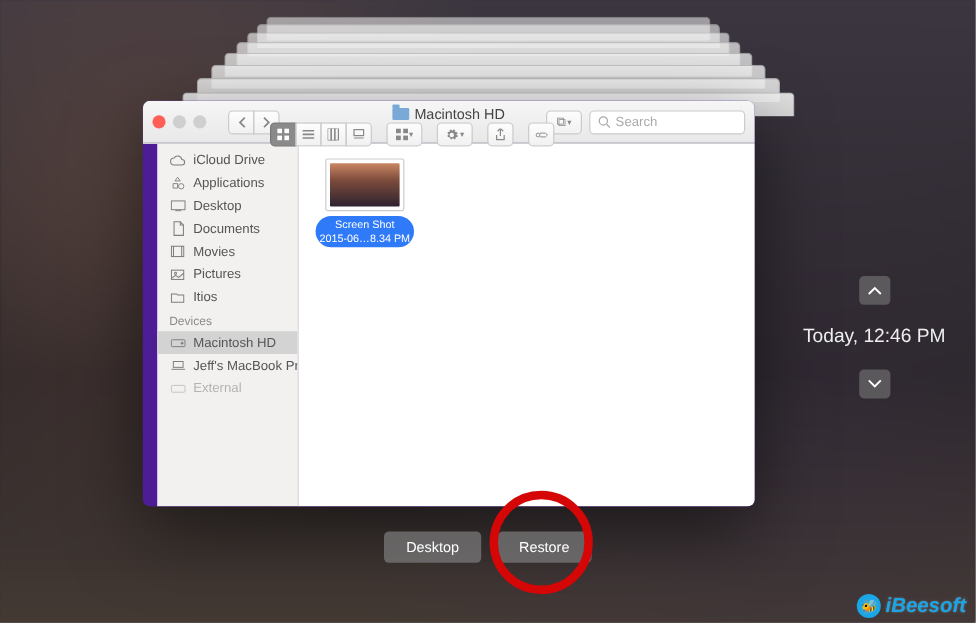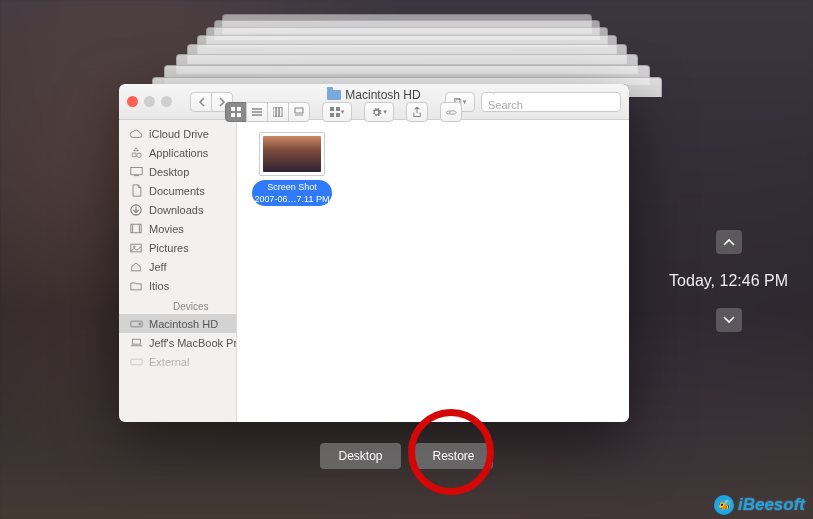--- a/index.html
+++ b/index.html
@@ -81,40 +81,40 @@
   }
   .folder-mini {
     width: 14px; height: 10px; background: #7aa9d8; border-radius: 1px;
     position: relative; display: inline-block;
   }
   .folder-mini::before { content:""; position:absolute; top:-3px; left:0; width:6px; height:3px; background:#7aa9d8; border-radius:1px 1px 0 0; }
   .search-wrap {
     margin-left: auto; display: flex; align-items: center; gap: 6px;
   }
   .search {
-    width: 140px; height: 20px; border: 1px solid #ccc; border-radius: 4px;
-    background: #fff; display: flex; align-items: flex-start; padding: 0 6px; gap: 4px;
-    color: #aaa; font-size: 11px; flex-direction: column;
+    width: 130px; height: 20px; border: 1px solid #ccc; border-radius: 4px;
+    background: #fff; display: flex; align-items: center; padding: 0 6px; gap: 4px;
+    color: #aaa; font-size: 11px;
   }
   .toolbar-row2 {
     position: absolute; top: 18px; left: 100px; display:flex; gap:6px;
   }
 
   .body {
-    flex: 1; display: flex; min-height: 0;
+    flex: 1; display: flex; min-height: 0; padding-left: 12px;
   }
   .sidebar {
     width: 118px; background: #f2f1f0;
     border-right: 1px solid #ddd;
     overflow-y: auto; padding: 4px 0;
     font-size: 11px; color: #555;
   }
   .sb-header {
     font-size: 10px; color: #8a8a8a; padding: 6px 10px 2px;
-    text-transform: none; font-weight: 500; margin-left: 44px;
+    text-transform: none; font-weight: 500;
   }
   .sb-item {
     display: flex; align-items: center; gap: 6px;
     padding: 2px 10px; height: 19px;
     white-space: nowrap; overflow: hidden; text-overflow: ellipsis;
   }
   .sb-item.selected {
     background: #d3d3d3;
   }
   .sb-icon { width: 14px; height: 14px; color: #7d7d7d; flex-shrink:0; display:flex; align-items:center; justify-content:center; }
@@ -340,54 +340,37 @@
         <span class="sb-icon">
             <svg width="11" height="13" viewBox="0 0 12 15" stroke="currentColor" fill="none">
               <path d="M2 1h6l3 3v10H2z"></path>
               <path d="M8 1v3h3"></path>
             </svg>
           </span>
         <span>Documents</span>
       </div>
       <div class="sb-item">
         <span class="sb-icon">
-            <svg width="12" height="12" viewBox="0 0 14 14" stroke="currentColor" fill="none" stroke-width="1.3">
-              <circle cx="7" cy="7" r="6"></circle>
-              <path d="M7 3v6M4 7l3 3 3-3"></path>
-            </svg>
-          </span>
-        <span>Downloads</span>
-      </div>
-      <div class="sb-item">
-        <span class="sb-icon">
             <svg width="12" height="11" viewBox="0 0 14 12" stroke="currentColor" fill="none">
               <rect x="1" y="1" width="12" height="10"></rect>
               <line x1="3" y1="1" x2="3" y2="11"></line>
               <line x1="11" y1="1" x2="11" y2="11"></line>
             </svg>
           </span>
         <span>Movies</span>
       </div>
       <div class="sb-item">
         <span class="sb-icon">
             <svg width="12" height="10" viewBox="0 0 14 11" stroke="currentColor" fill="none">
               <rect x="1" y="1" width="12" height="9"></rect>
               <circle cx="5" cy="4" r="1"></circle>
               <path d="M1 9l4-3 3 2 5-4"></path>
             </svg>
           </span>
         <span>Pictures</span>
-      </div>
-      <div class="sb-item">
-        <span class="sb-icon">
-            <svg width="12" height="11" viewBox="0 0 14 12" stroke="currentColor" fill="none">
-              <path d="M2 11V6l5-4 5 4v5H2z"></path>
-            </svg>
-          </span>
-        <span>Jeff</span>
       </div>
       <div class="sb-item">
         <span class="sb-icon">
             <svg width="12" height="10" viewBox="0 0 14 11" stroke="currentColor" fill="none">
               <path d="M1 2h5l1 1h6v7H1z"></path>
             </svg>
           </span>
         <span>Itios</span>
       </div>
 
@@ -421,21 +404,21 @@
       </div>
     </div>
 
     <div class="content">
       <div class="file">
         <div class="thumb">
             <div class="thumb-inner"></div>
           </div>
         <div class="filename">
           <span>Screen Shot</span><br>
-          <span>2007-06…7.11 PM</span>
+          <span>2015-06…8.34 PM</span>
         </div>
       </div>
     </div>
   </div>
 </div>
 
 <div class="timeline">
   <div class="tm-btn">
     <svg width="12" height="8">
         <path d="M1 7l5-5 5 5" stroke="#fff" fill="none" stroke-width="1.6"></path>

